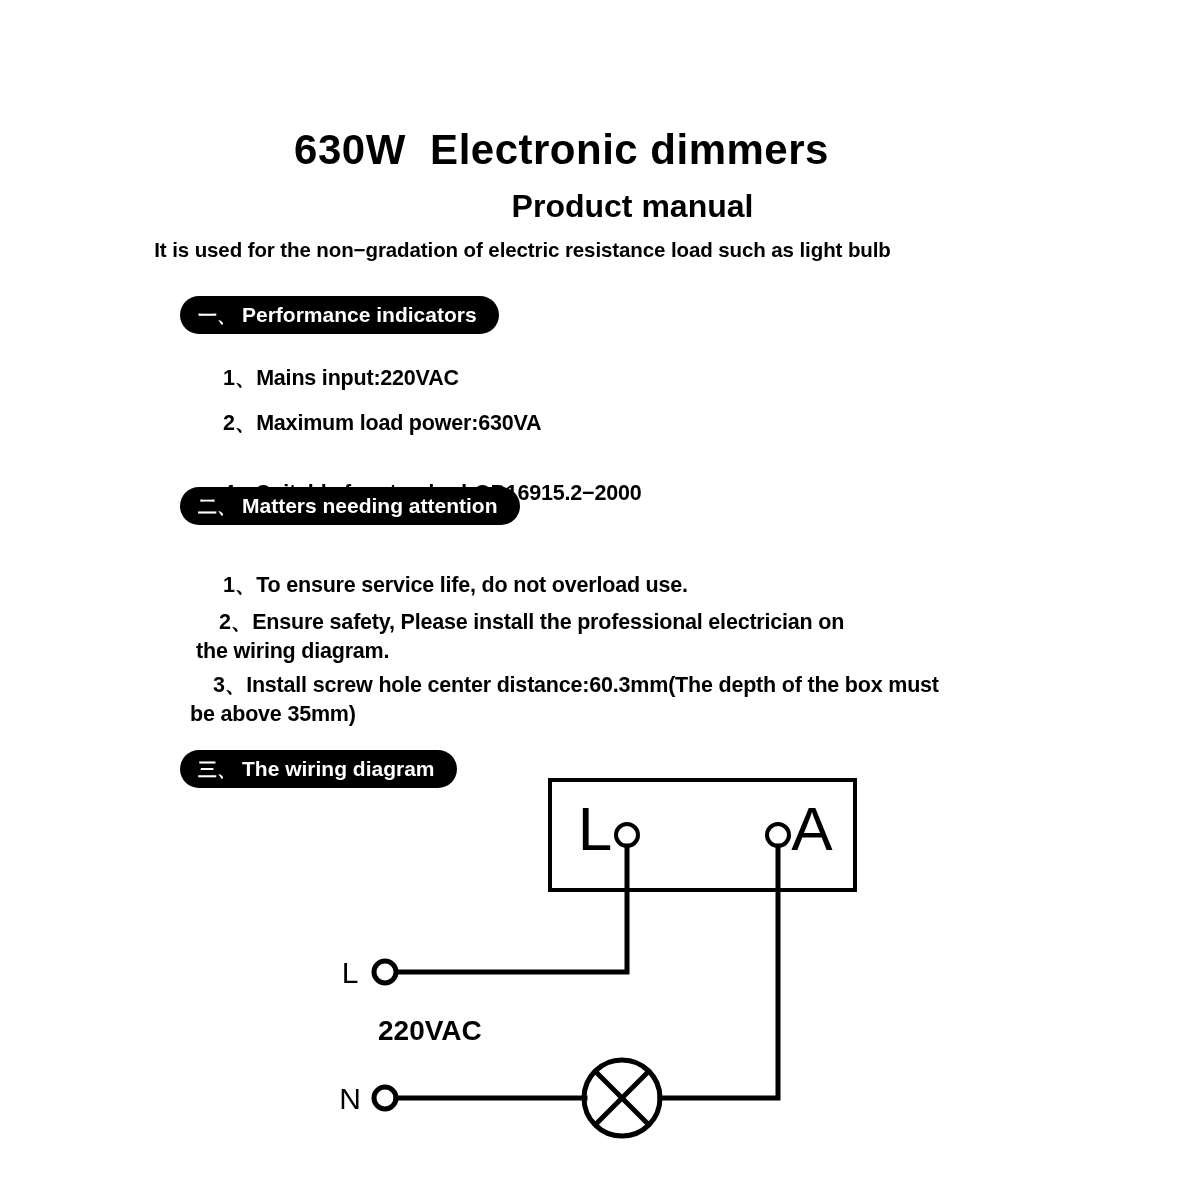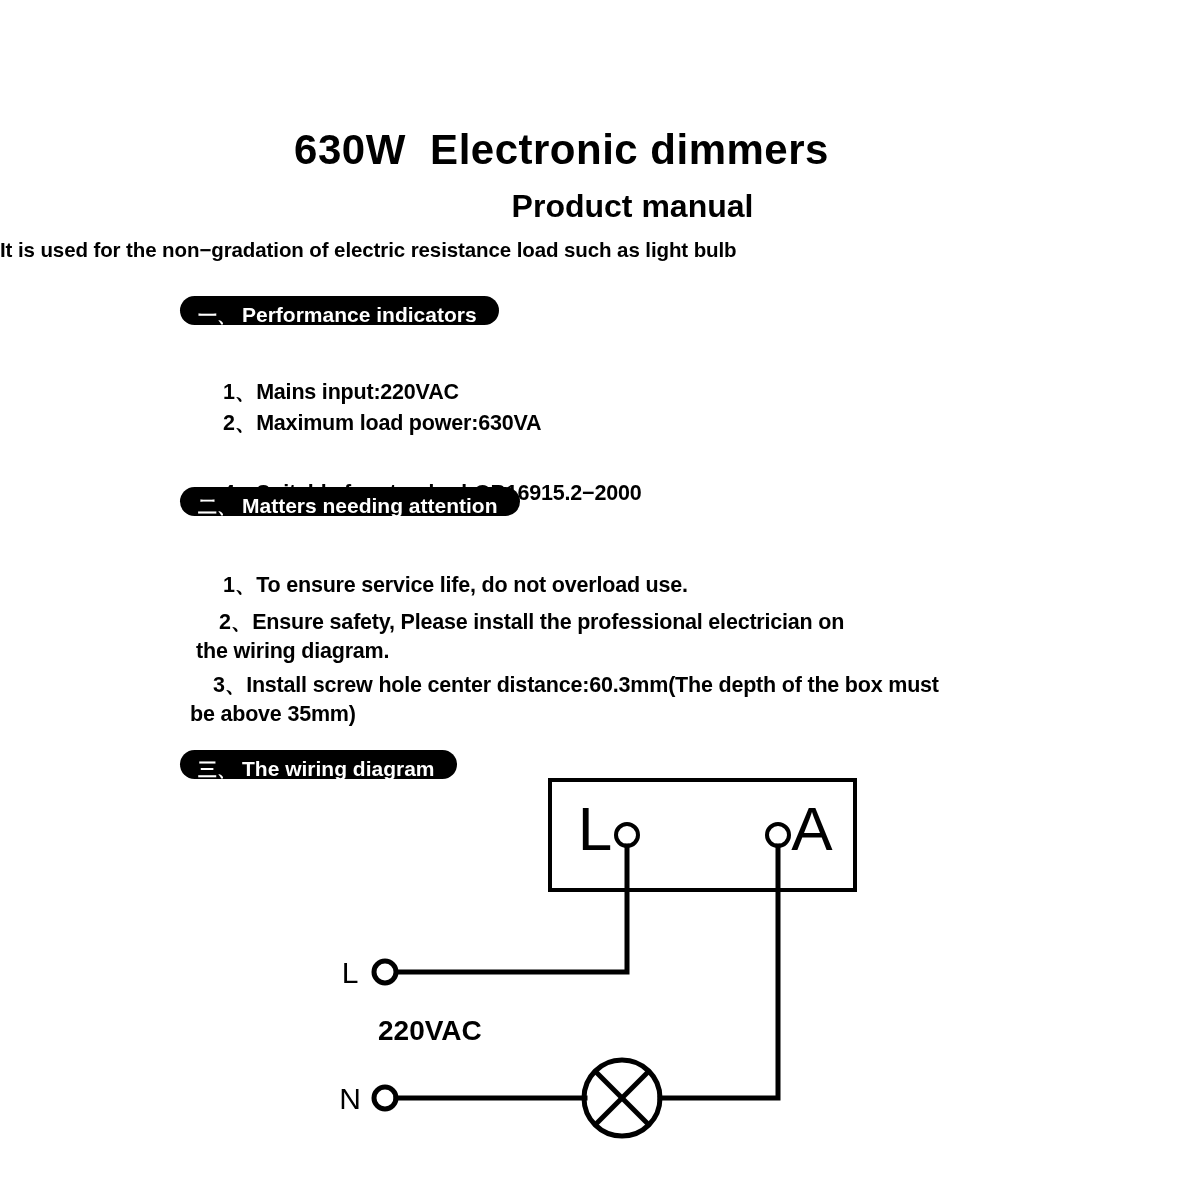--- a/index.html
+++ b/index.html
@@ -40,33 +40,33 @@
     text-align: center;
     font-size: 32px;
     font-weight: 600;
     padding-left: 42px;
   }
   .tagline {
     position: absolute;
     top: 238px;
     left: 0;
     width: 1045px;
-    text-align: left;
+    text-align: center;
     font-size: 20.5px;
     font-weight: 600;
     letter-spacing: -0.1px;
   }
 
   
   .pill {
     position: absolute;
     background: #000000;
     color: #ffffff;
     border-radius: 22px;
-    height: 29px;
+    height: 38px;
     line-height: 38px;
     padding: 0 22px 0 18px;
     font-size: 21px;
     font-weight: 600;
     white-space: nowrap;
   }
   .pill .num {
     font-size: 19px;
     margin-right: 6px;
   }
@@ -105,21 +105,21 @@
 <div class="page">
 
   <div class="title">630W  Electronic dimmers</div>
   <div class="subtitle">Product manual</div>
   <div class="tagline">It is used for the non−gradation of electric resistance load such as light bulb</div>
 
   <div class="pill" style="left:180px; top:296px;">
     <span class="num">一、</span><span>Performance indicators</span>
   </div>
 
-  <div class="item" style="left:200px; top:350px;text-align:right;">
+  <div class="item" style="left:200px; top:336px;text-align:right;">
     <span class="idx">1、</span><span>Mains input:220VAC</span>
   </div>
   <div class="item" style="left:200px; top:381px;">
     <span class="idx">2、</span><span>Maximum load power:630VA</span>
   </div>
   <div class="item" style="left:200px; top:451px;">
     <span class="idx">4、</span><span>Suitable for standard:GB16915.2−2000</span>
   </div>
 
   <div class="pill" style="left:180px; top:487px;">

